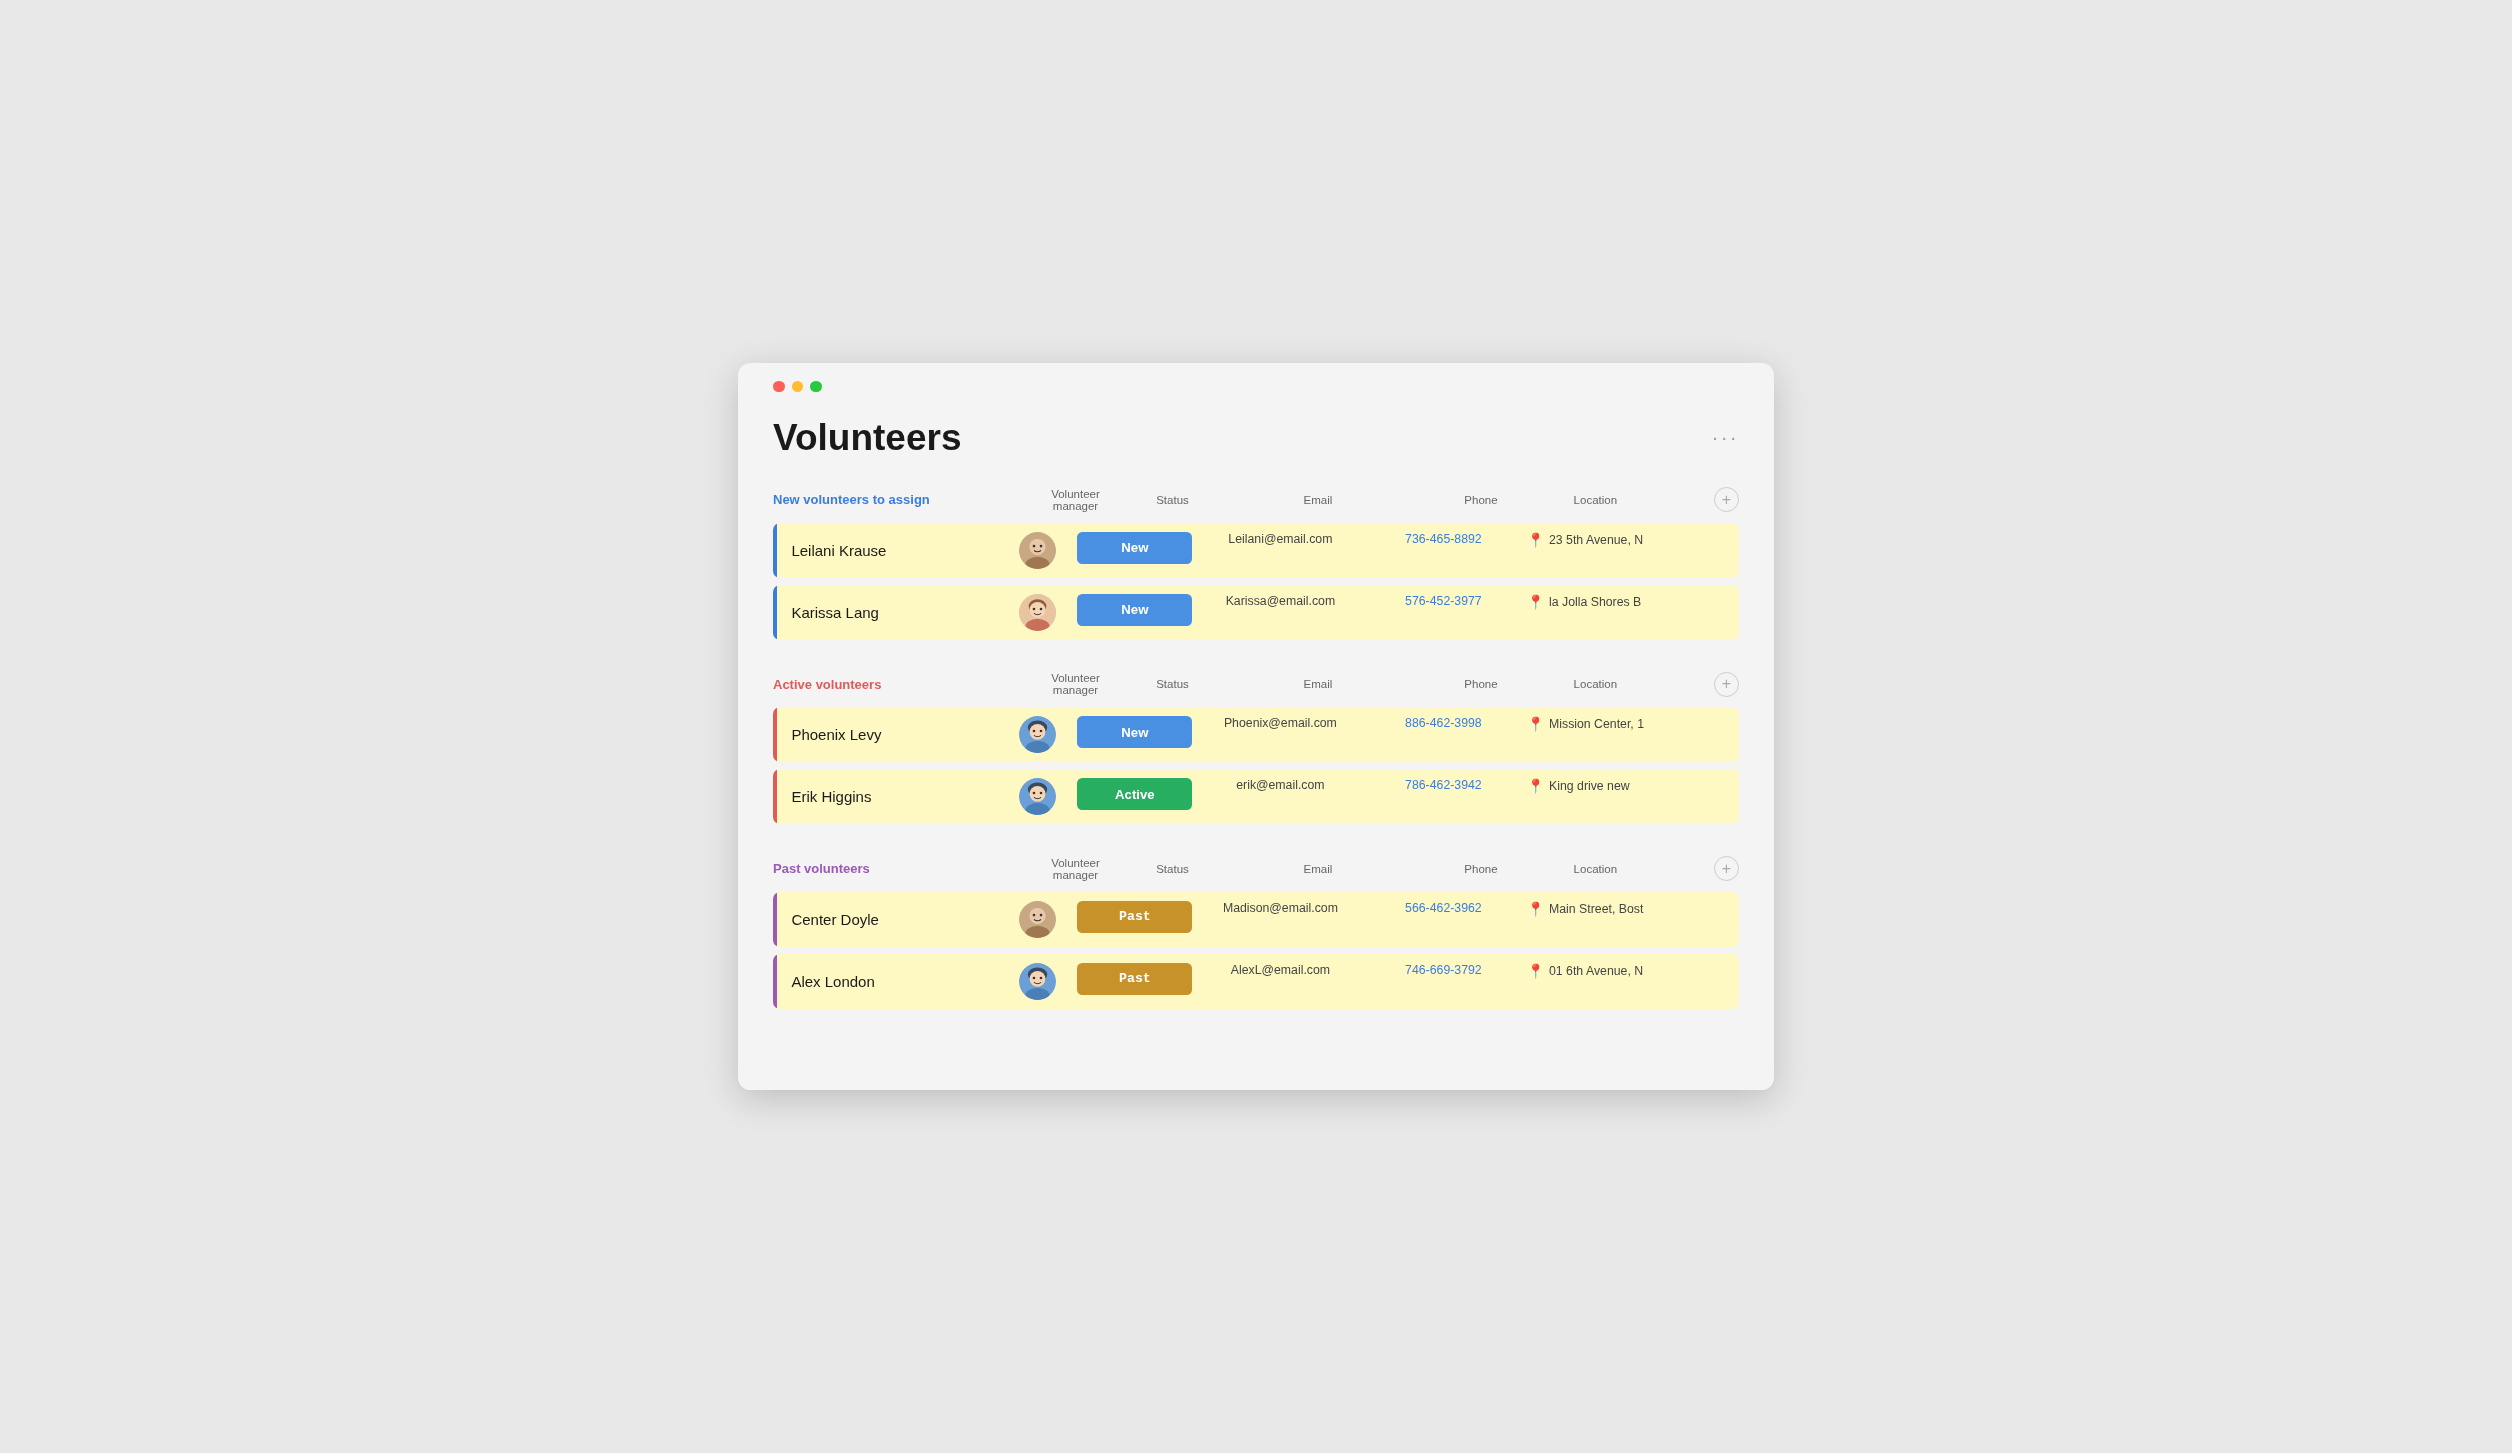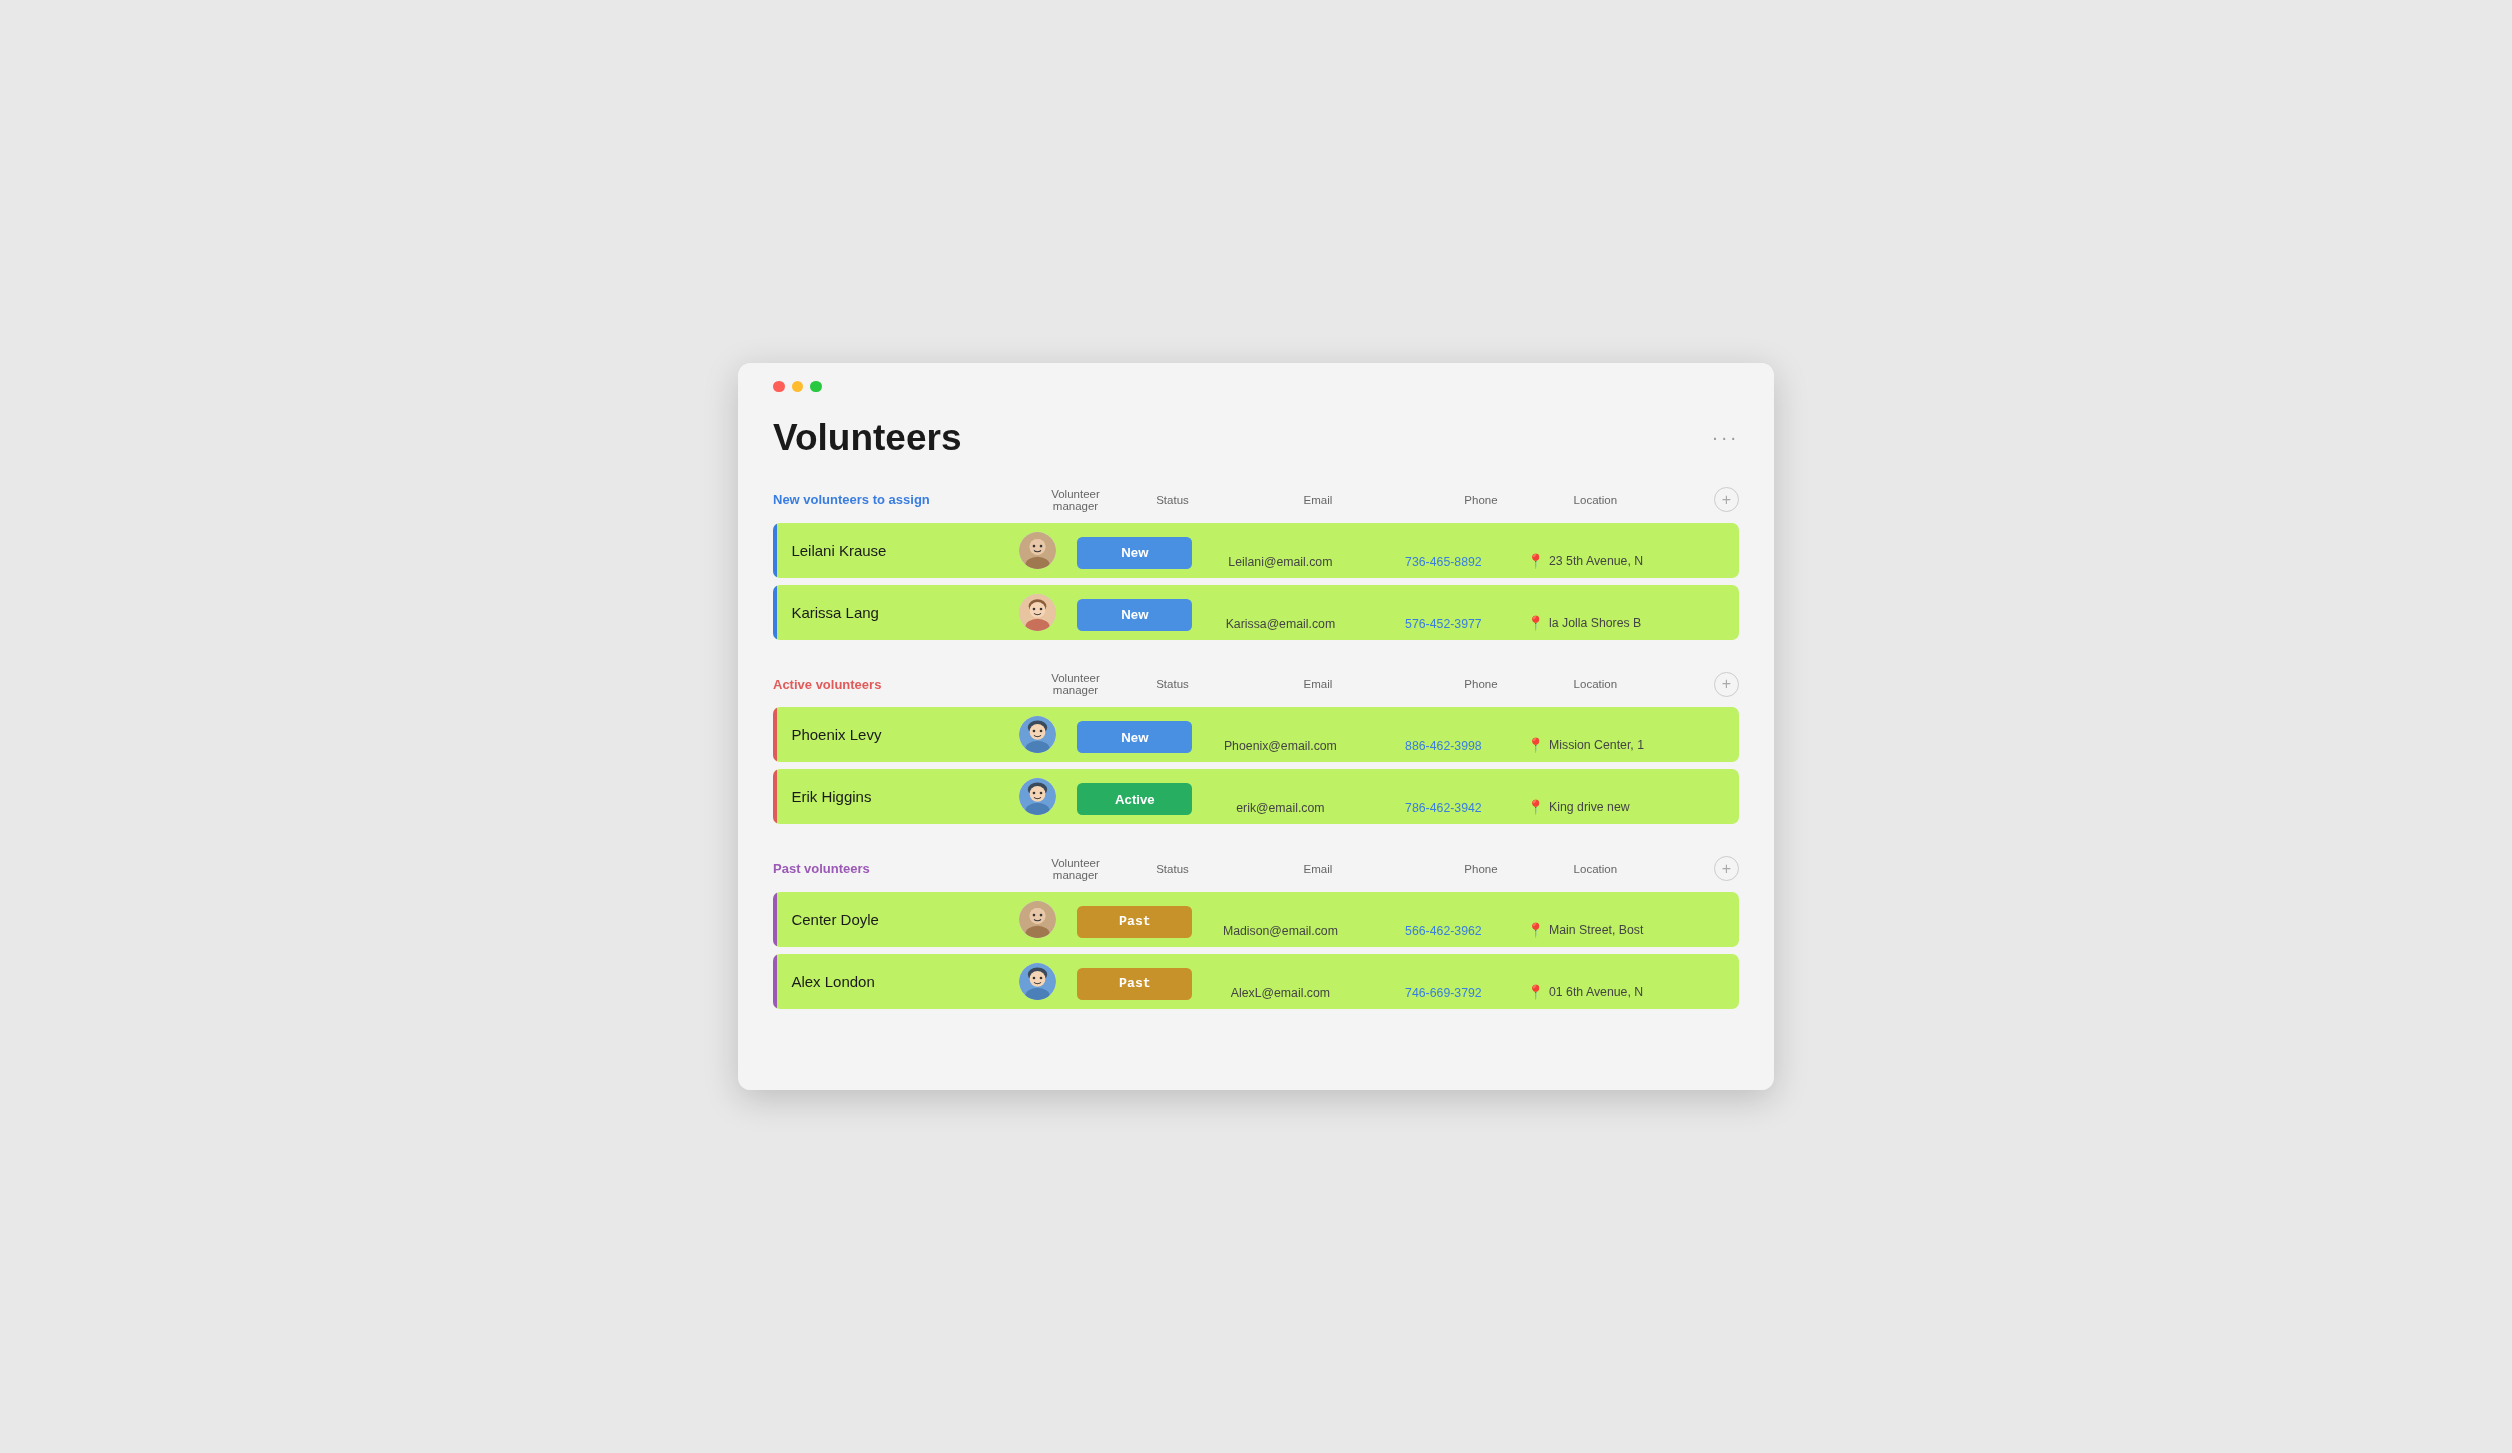--- a/index.html
+++ b/index.html
@@ -110,21 +110,21 @@
       cursor: pointer;
       display: flex;
       align-items: center;
       justify-content: center;
       flex-shrink: 0;
     }
 
     .table-row {
       display: flex;
       align-items: center;
-      background: #bef264;
+      background: #fef9c3;
       border-radius: 7px;
       margin-bottom: 7px;
       min-height: 55px;
       overflow: hidden;
     }
 
     .row-left-bar {
       width: 4.4px;
       align-self: stretch;
       flex-shrink: 0;
@@ -137,21 +137,21 @@
     .row-name {
       font-size: 15px;
       font-weight: 500;
       color: #1a1a1a;
       min-width: 221px;
       padding: 0 14px;
     }
 
     .row-data {
       display: flex;
-      align-items: flex-end;
+      align-items: flex-start;
       flex: 1;
     }
 
     .col-manager-cell {
       width: 79px;
       display: flex;
       justify-content: center;
     }
 
     .avatar {

